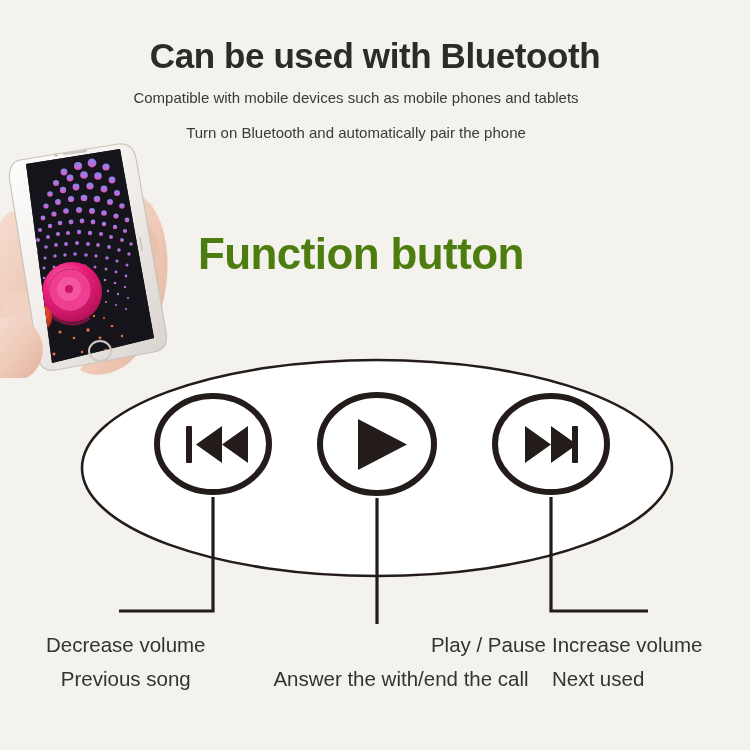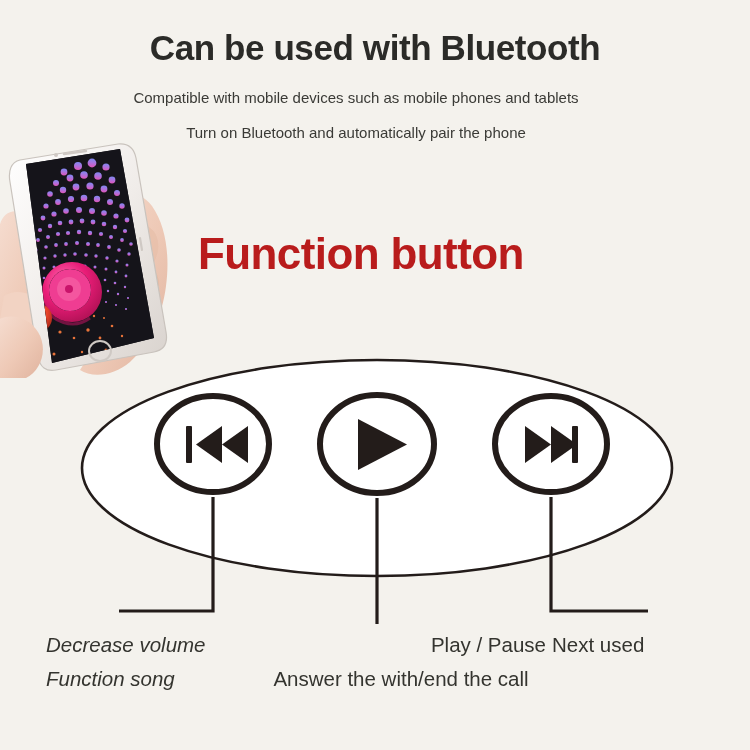--- a/index.html
+++ b/index.html
@@ -14,21 +14,21 @@
     background: #f4f2ed;
     overflow: hidden;
     font-family: "Liberation Sans", sans-serif;
     -webkit-font-smoothing: antialiased;
   }
 
   
   .title {
     position: absolute;
     left: 0;
-    top: 28px;
+    top: 36px;
     width: 750px;
     text-align: center;
     font-size: 35px;
     font-weight: bold;
     letter-spacing: -0.4px;
     color: #2b2b28;
     white-space: nowrap;
   }
   .subline {
     position: absolute;
@@ -43,21 +43,21 @@
   .subline.a { top: 89px; }
   .subline.b { top: 124px; }
 
   .section-title {
     position: absolute;
     left: 198px;
     top: 229px;
     font-size: 44px;
     font-weight: bold;
     letter-spacing: -0.6px;
-    color: #b91c1c;
+    color: #4d7c0f;
     white-space: nowrap;
   }
 
   
   .phone-photo {
     position: absolute;
     left: -6px;
     top: 126px;
     width: 184px;
     height: 252px;
@@ -77,21 +77,21 @@
   
   .caption {
     position: absolute;
     font-size: 20.5px;
     color: #34342f;
     white-space: nowrap;
     line-height: 34px;
   }
   .caption .l2 { display: block; }
 
-  .cap-left   { left: 46px;  top: 628px; text-align: left; font-style: italic; }
+  .cap-left   { left: 46px;  top: 628px; text-align: center; }
   .cap-mid    { left: 256px; top: 628px; text-align: center; width: 290px; }
   .cap-right  { left: 552px; top: 628px; text-align: left; }
   .cap-mid .l1 { display: block; text-align: right; }
 </style>
 </head>
 <body>
 
 <div id="page">
 
   <div class="title">Can be used with Bluetooth</div>
@@ -353,25 +353,26 @@
           <path d="M525 86 L525 123 L551 104.5 Z"></path>
           <path d="M551 86 L551 123 L577 104.5 Z"></path>
           <rect x="572" y="86" width="6" height="37" rx="1"></rect>
         </g>
       </g>
     </svg>
   </div>
 
   <div class="caption cap-left">
     <span class="l1">Decrease volume</span>
-    <span class="l2">Function song</span>
+    <span class="l2">Previous song</span>
   </div>
 
   <div class="caption cap-mid">
     <span class="l1">Play / Pause</span>
     <span class="l2">Answer the with/end the call</span>
   </div>
 
   <div class="caption cap-right">
+    <span class="l1">Increase volume</span>
     <span class="l2">Next used</span>
   </div>
 
 </div>
 
 </body></html>

